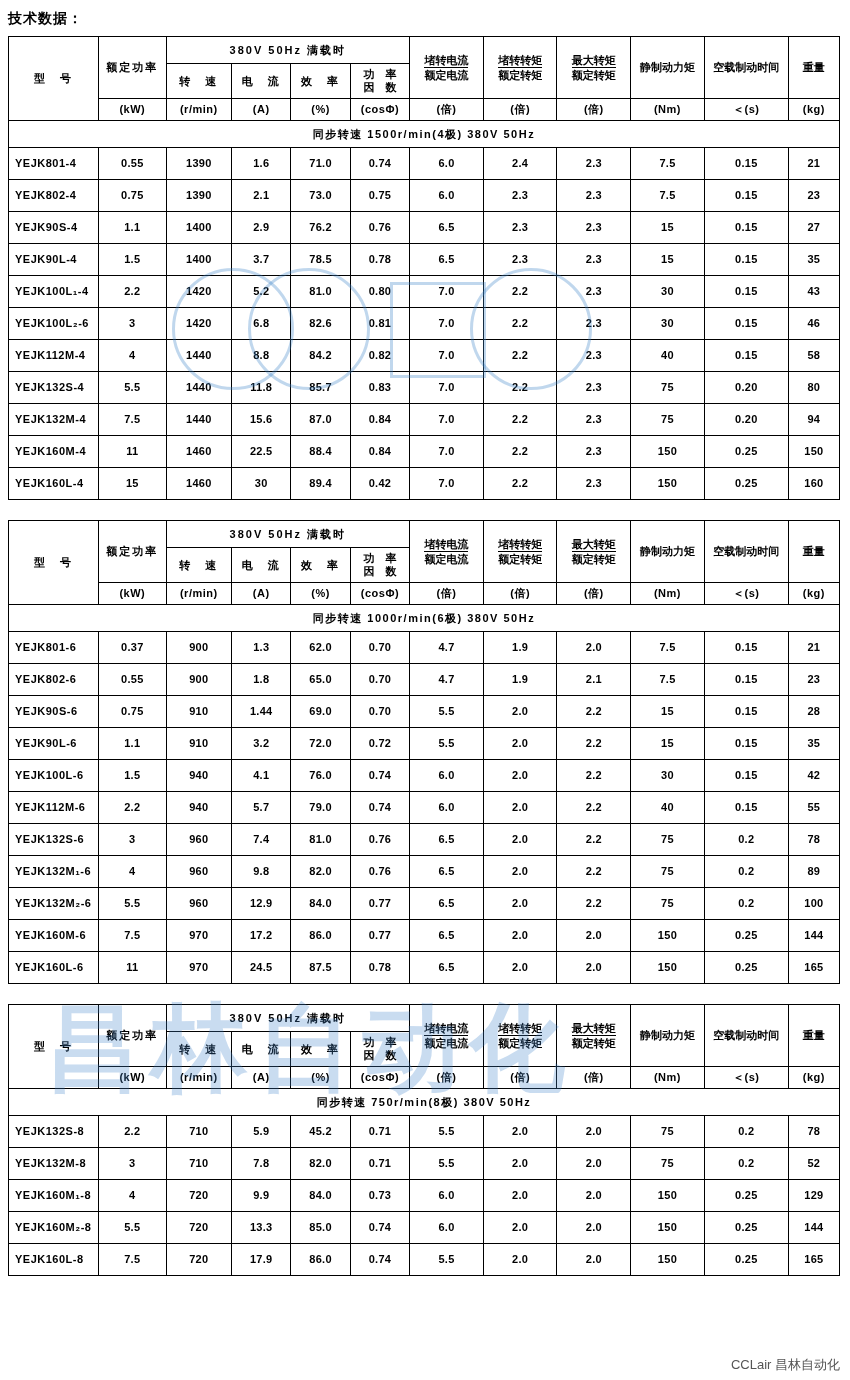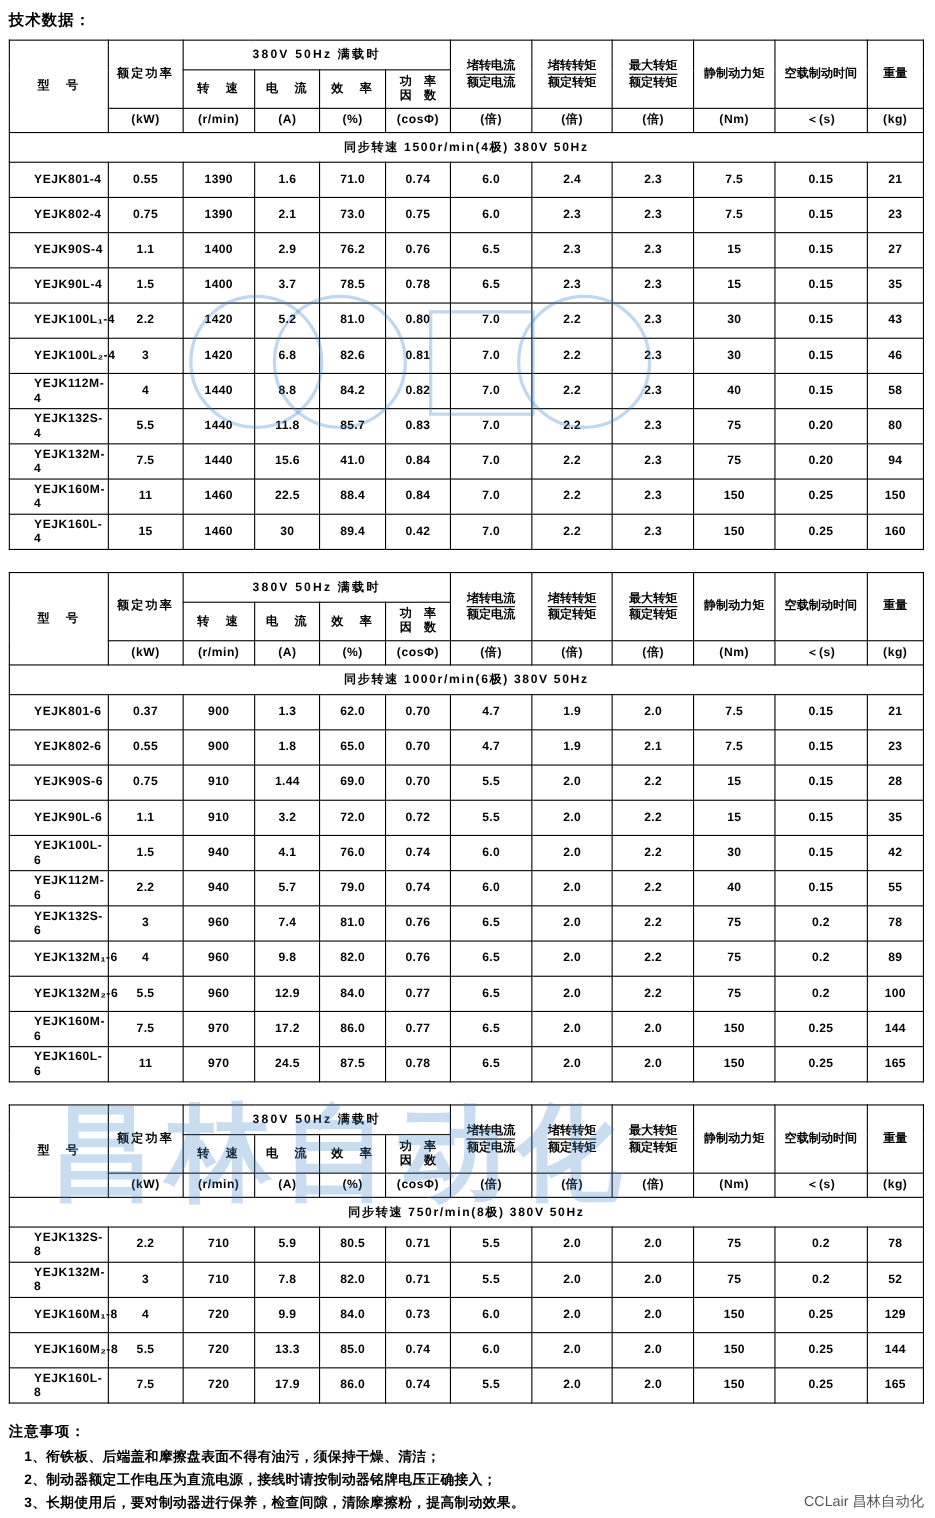--- a/index.html
+++ b/index.html
@@ -39,21 +39,21 @@
     font-size: 11px;
     text-align: center;
     vertical-align: middle;
     padding: 2px 1px;
     font-weight: bold;
     background: transparent;
     line-height: 1.15;
   }
   table.spec td.model {
     text-align: left;
-    padding-left: 22px;
+    padding-left: 6px;
     letter-spacing: 0.5px;
   }
   .hdr-main {
     height: 22px;
     letter-spacing: 2px;
   }
   .hdr-sub {
     height: 30px;
     letter-spacing: 2px;
   }
@@ -281,21 +281,21 @@
           <td>81.0</td>
           <td>0.80</td>
           <td>7.0</td>
           <td>2.2</td>
           <td>2.3</td>
           <td>30</td>
           <td>0.15</td>
           <td>43</td>
         </tr>
         <tr class="data-row">
-          <td class="model">YEJK100L₂-4</td>
+          <td class="model">YEJK100L₂-6</td>
           <td>3</td>
           <td>1420</td>
           <td>6.8</td>
           <td>82.6</td>
           <td>0.81</td>
           <td>7.0</td>
           <td>2.2</td>
           <td>2.3</td>
           <td>30</td>
           <td>0.15</td>
@@ -327,21 +327,21 @@
           <td>2.3</td>
           <td>75</td>
           <td>0.20</td>
           <td>80</td>
         </tr>
         <tr class="data-row">
           <td class="model">YEJK132M-4</td>
           <td>7.5</td>
           <td>1440</td>
           <td>15.6</td>
-          <td>41.0</td>
+          <td>87.0</td>
           <td>0.84</td>
           <td>7.0</td>
           <td>2.2</td>
           <td>2.3</td>
           <td>75</td>
           <td>0.20</td>
           <td>94</td>
         </tr>
         <tr class="data-row">
           <td class="model">YEJK160M-4</td>
@@ -661,21 +661,21 @@
       <tr class="sync-row">
         <td colspan="12">同步转速 750r/min(8极) 380V 50Hz</td>
       </tr>
       </tbody>
       <tbody>
         <tr class="data-row">
           <td class="model">YEJK132S-8</td>
           <td>2.2</td>
           <td>710</td>
           <td>5.9</td>
-          <td>80.5</td>
+          <td>45.2</td>
           <td>0.71</td>
           <td>5.5</td>
           <td>2.0</td>
           <td>2.0</td>
           <td>75</td>
           <td>0.2</td>
           <td>78</td>
         </tr>
         <tr class="data-row">
           <td class="model">YEJK132M-8</td>
@@ -730,22 +730,16 @@
           <td>2.0</td>
           <td>2.0</td>
           <td>150</td>
           <td>0.25</td>
           <td>165</td>
         </tr>
       </tbody>
 
   </table>
 
-  <div class="notes">
-    <div class="notes-title">注意事项：</div>
-    <div class="note-item">1、衔铁板、后端盖和摩擦盘表面不得有油污，须保持干燥、清洁；</div>
-    <div class="note-item">2、制动器额定工作电压为直流电源，接线时请按制动器铭牌电压正确接入；</div>
-    <div class="note-item">3、长期使用后，要对制动器进行保养，检查间隙，清除摩擦粉，提高制动效果。</div>
-  </div>
 
   <div class="wm-corner">CCLair 昌林自动化</div>
 
 </div>
 
 </body></html>

